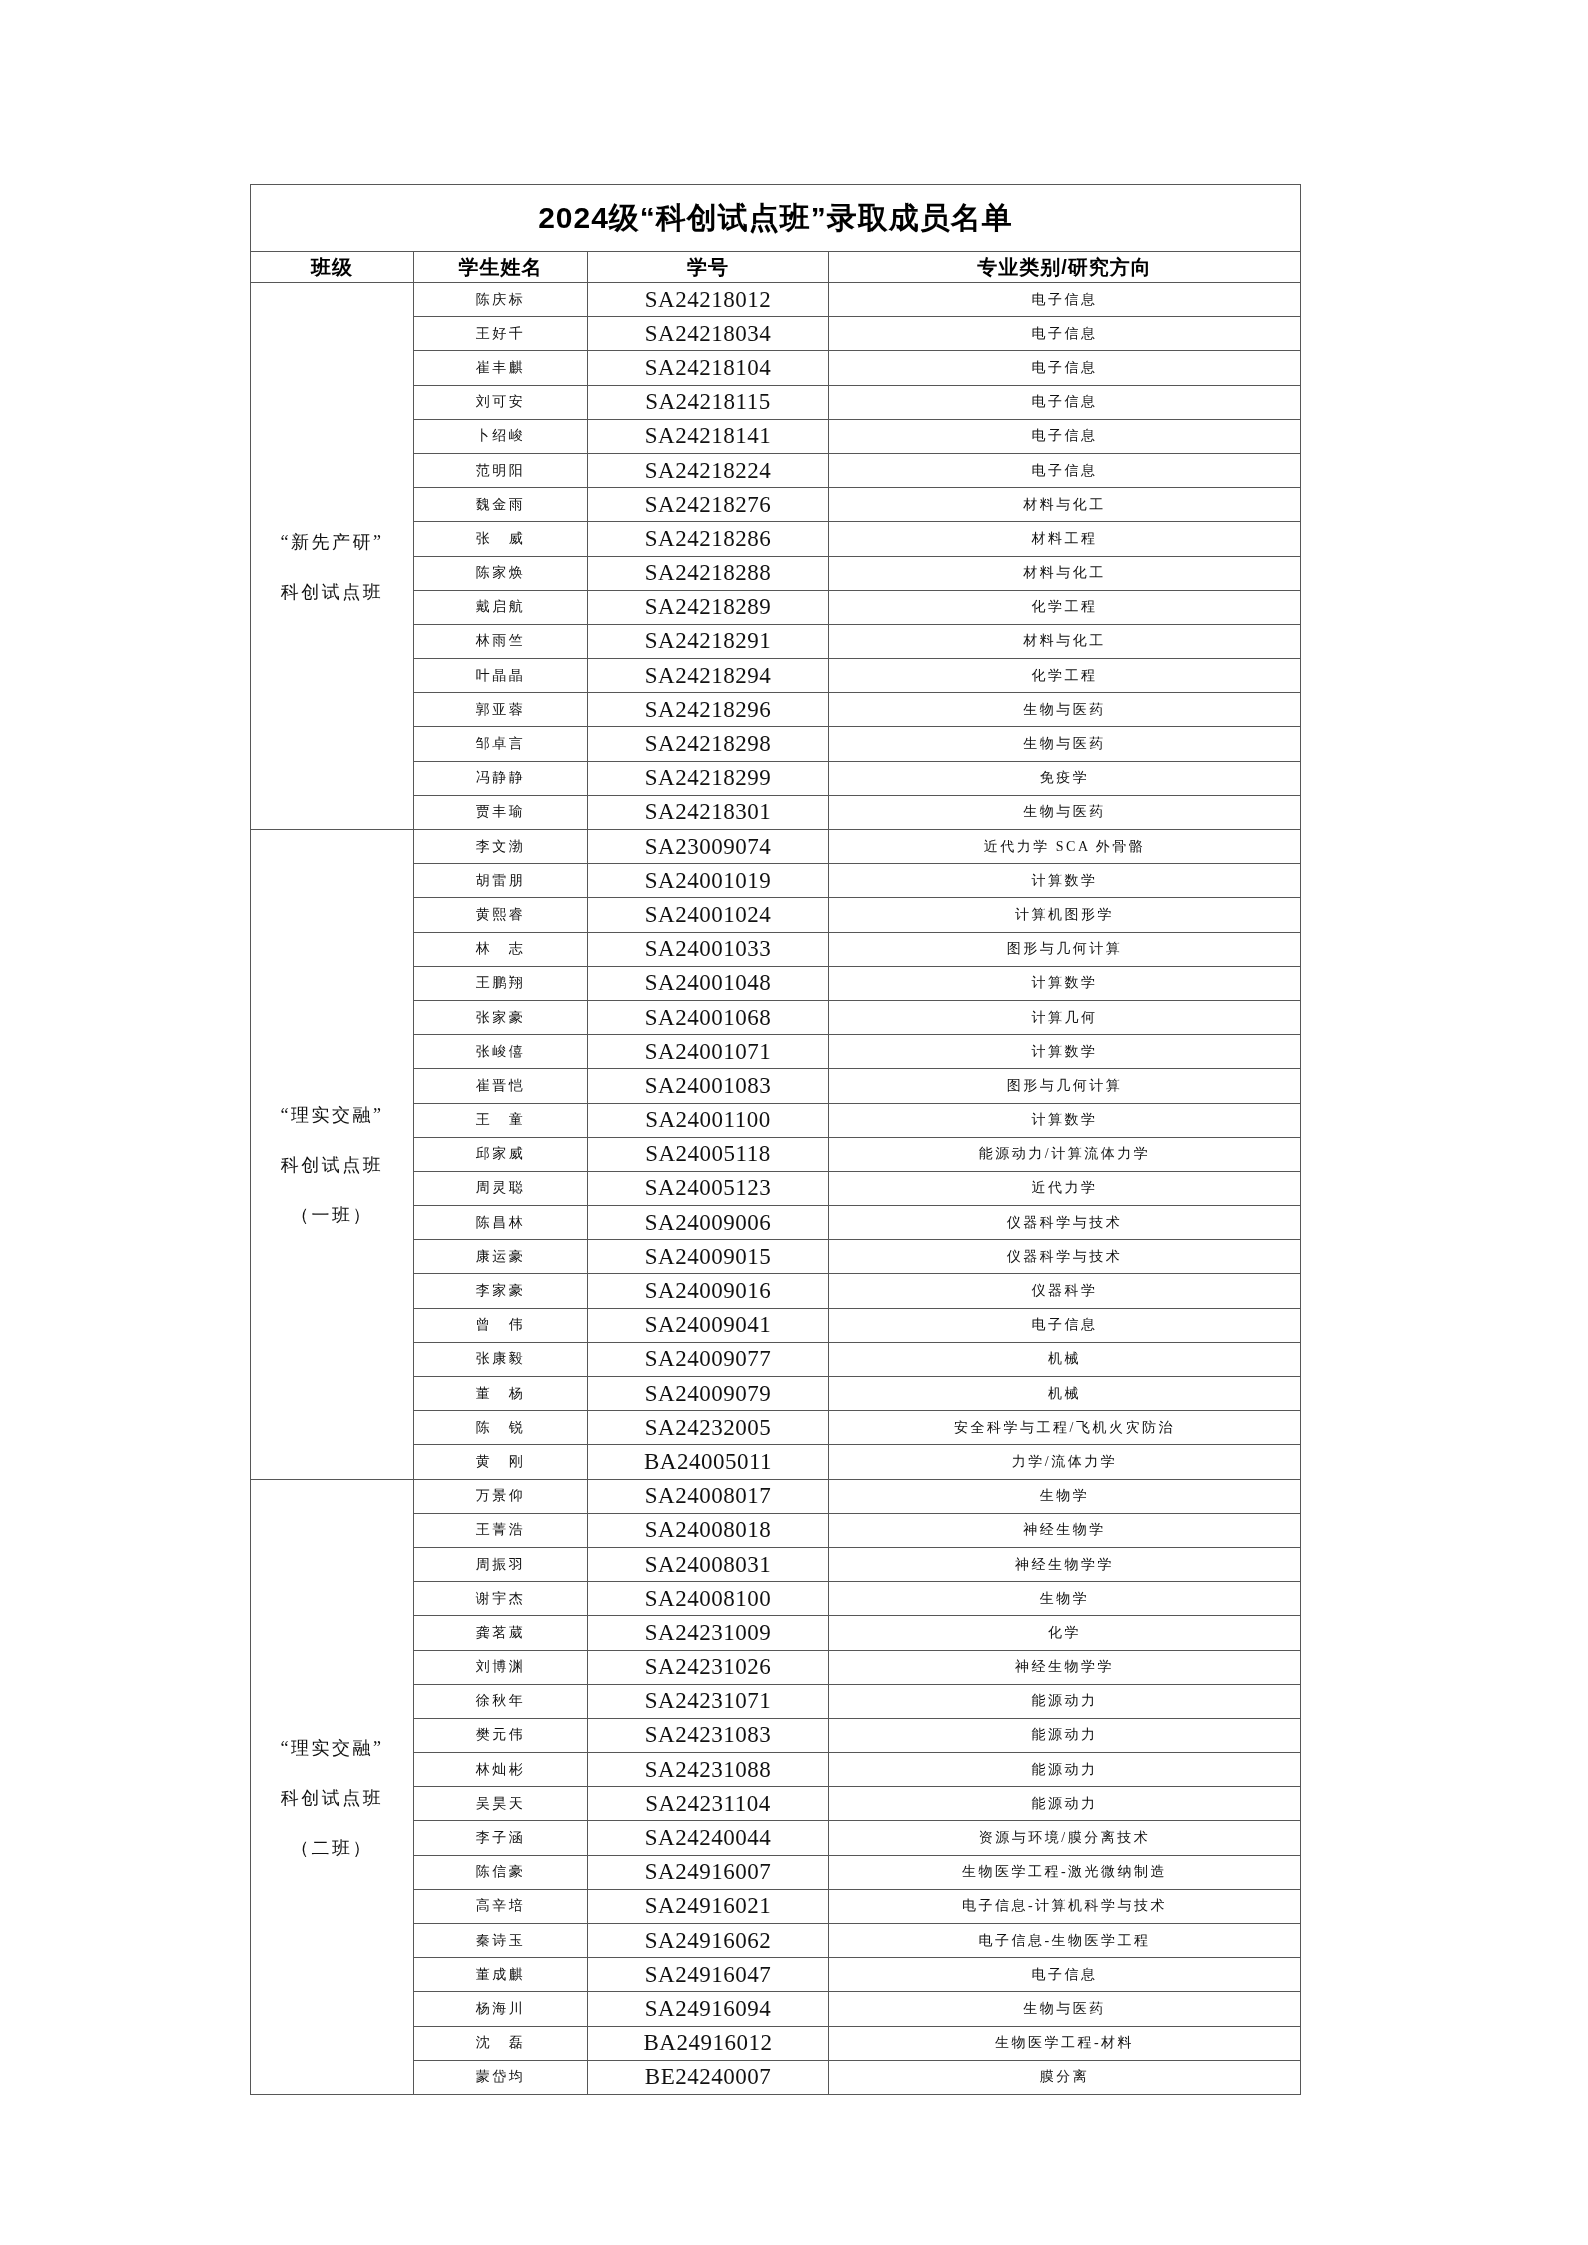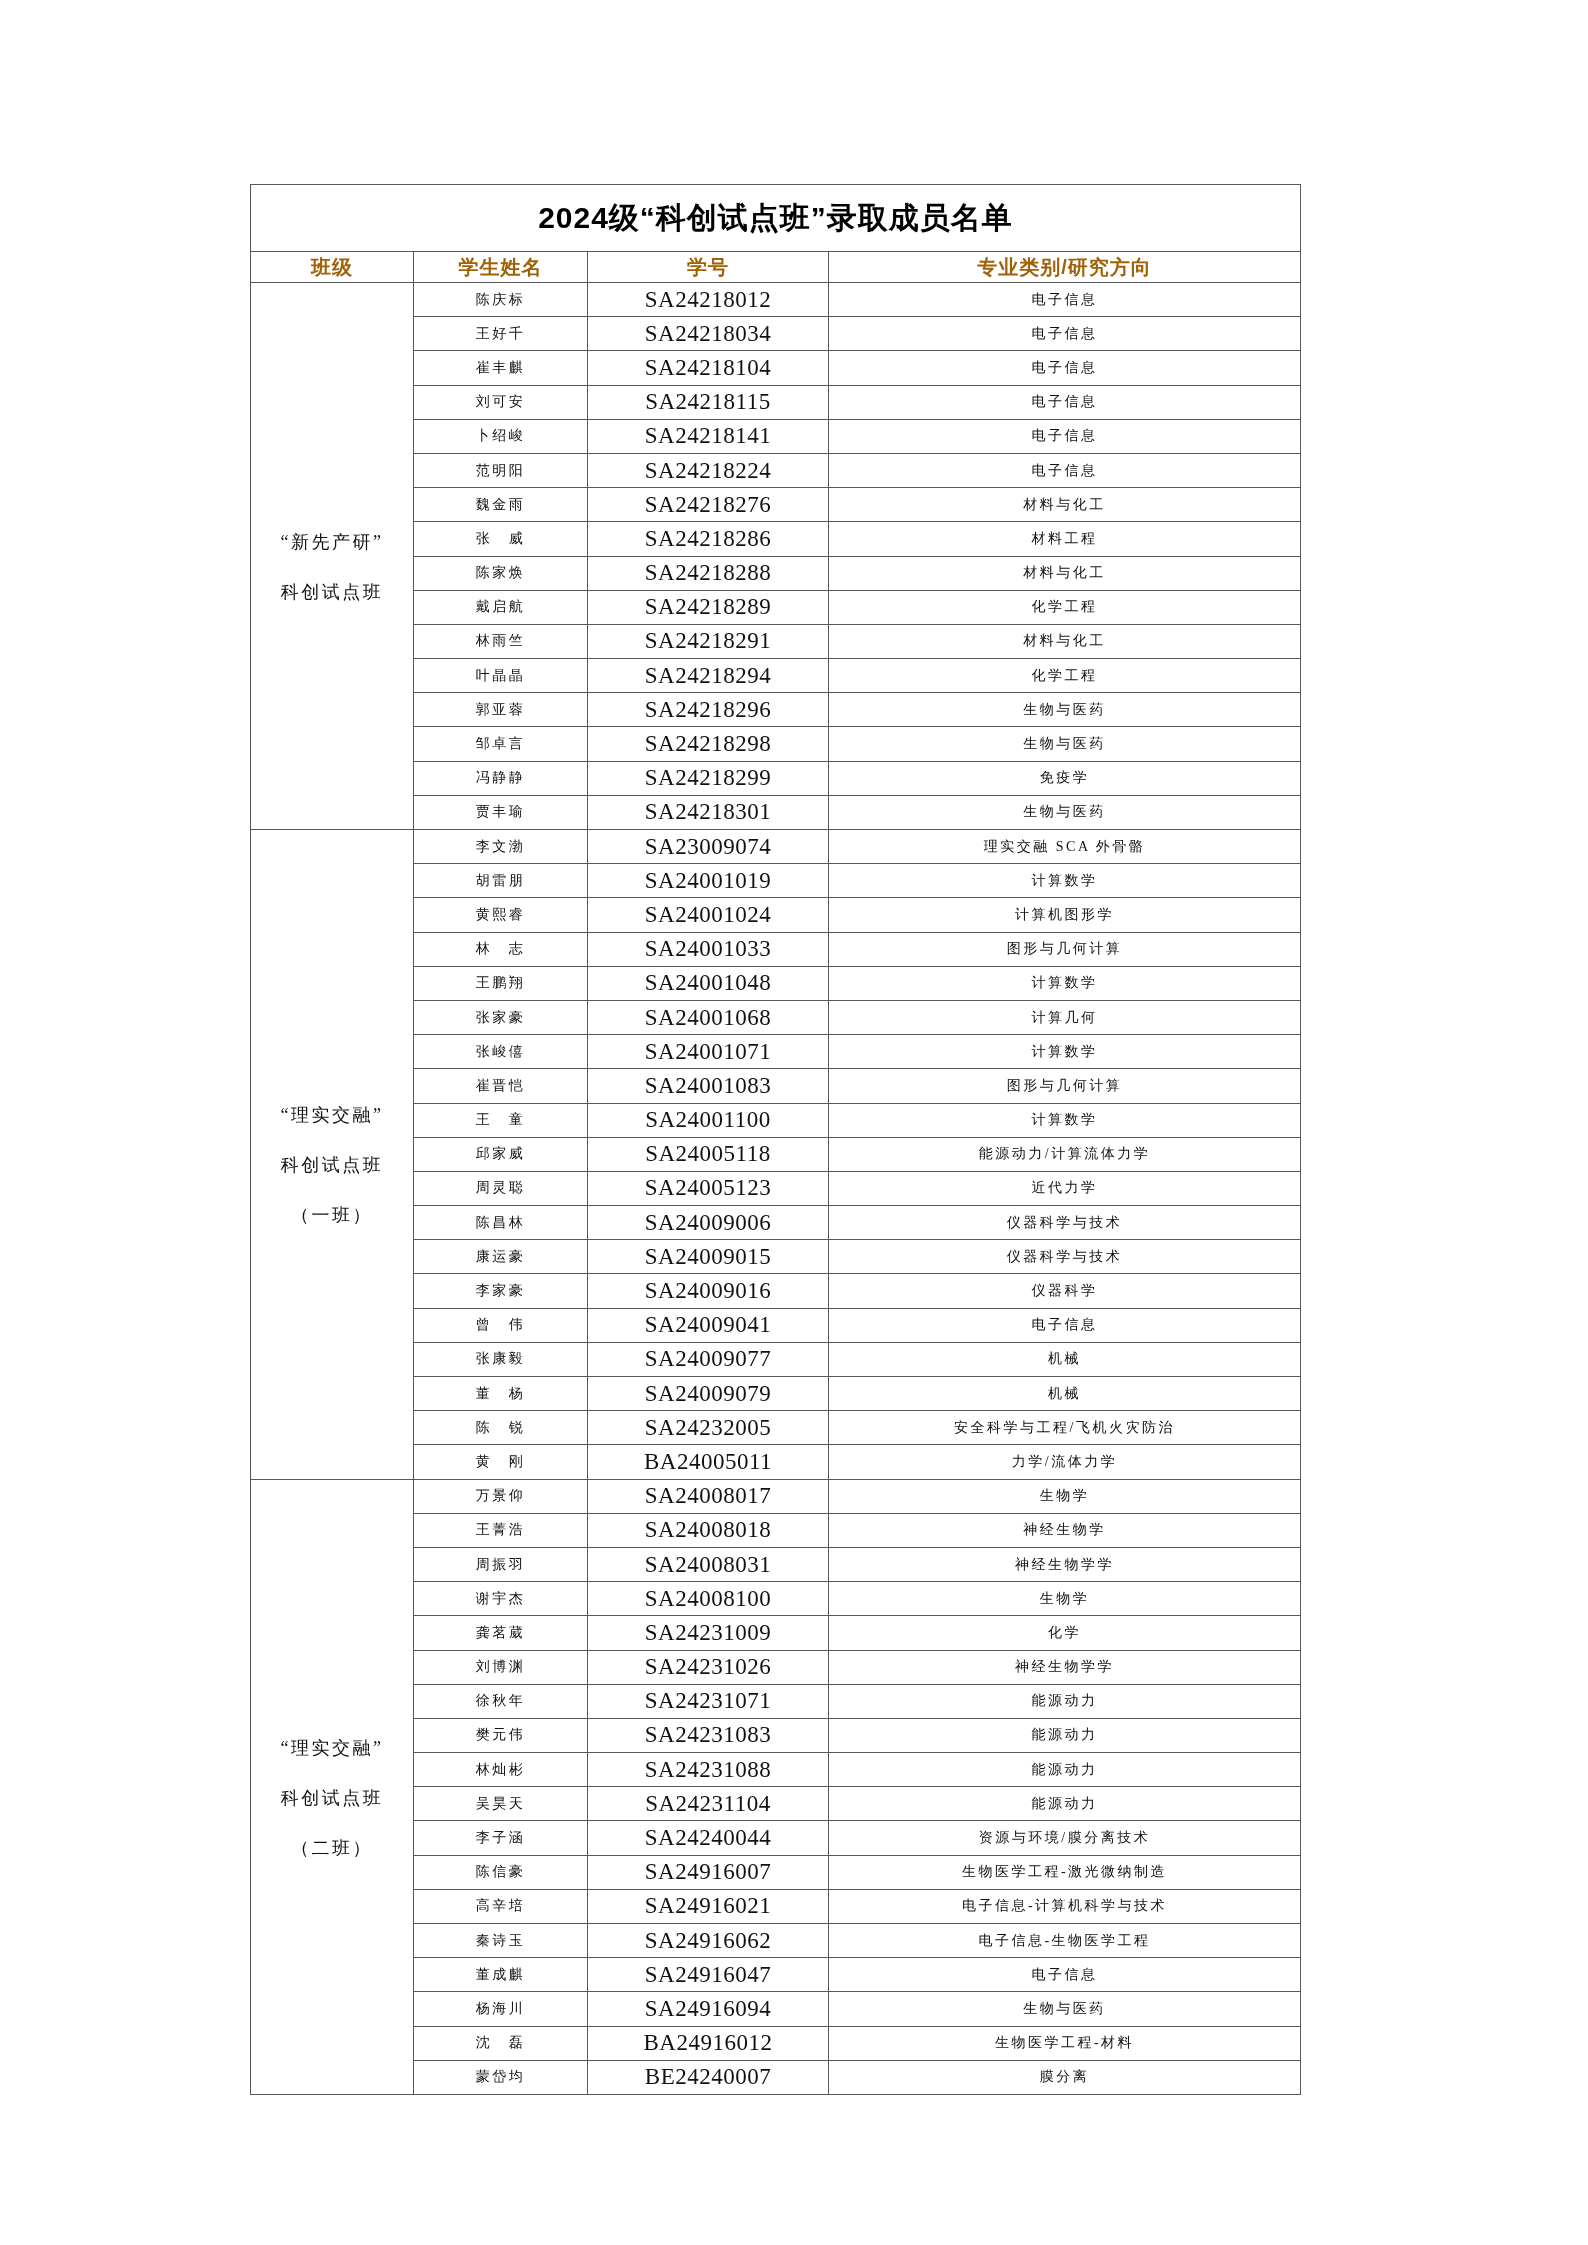--- a/index.html
+++ b/index.html
@@ -31,21 +31,21 @@
     font-size:30px;
     letter-spacing:1px;
     color:#000000;
   }
   .header-row th {
     height:30px;
     font-family:"Liberation Sans","DejaVu Sans",sans-serif;
     font-weight:bold;
     font-size:20px;
     letter-spacing:1px;
-    color:#a16207;
+    color:#000000;
   }
   .data-row td { height:33.2px; }
   .name-cell  { font-size:14px; letter-spacing:2.5px; }
   .id-cell    { font-size:23px; letter-spacing:0.5px; }
   .major-cell { font-size:14px; letter-spacing:2.5px; }
   .class-cell { font-size:18px; letter-spacing:2.5px; }
   .class-cell .class-line { line-height:27px;margin-top:23px; }
 </style>
 </head>
 <body>
@@ -155,21 +155,21 @@
         <td class="major-cell">生物与医药</td>
       </tr>
       <tr class="data-row">
         <td class="class-cell" rowspan="19">
           <div class="class-line">“理实交融”</div>
           <div class="class-line">科创试点班</div>
           <div class="class-line">（一班）</div>
         </td>
         <td class="name-cell">李文渤</td>
         <td class="id-cell">SA23009074</td>
-        <td class="major-cell">理实交融 SCA 外骨骼</td>
+        <td class="major-cell">近代力学 SCA 外骨骼</td>
       </tr>
       <tr class="data-row">
         <td class="name-cell">胡雷朋</td>
         <td class="id-cell">SA24001019</td>
         <td class="major-cell">计算数学</td>
       </tr>
       <tr class="data-row">
         <td class="name-cell">黄熙睿</td>
         <td class="id-cell">SA24001024</td>
         <td class="major-cell">计算机图形学</td>

